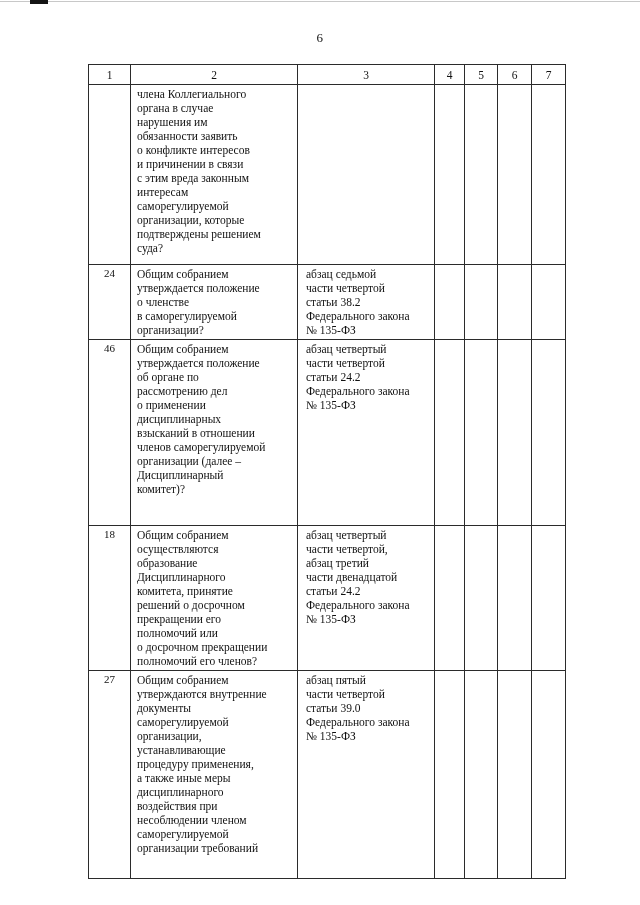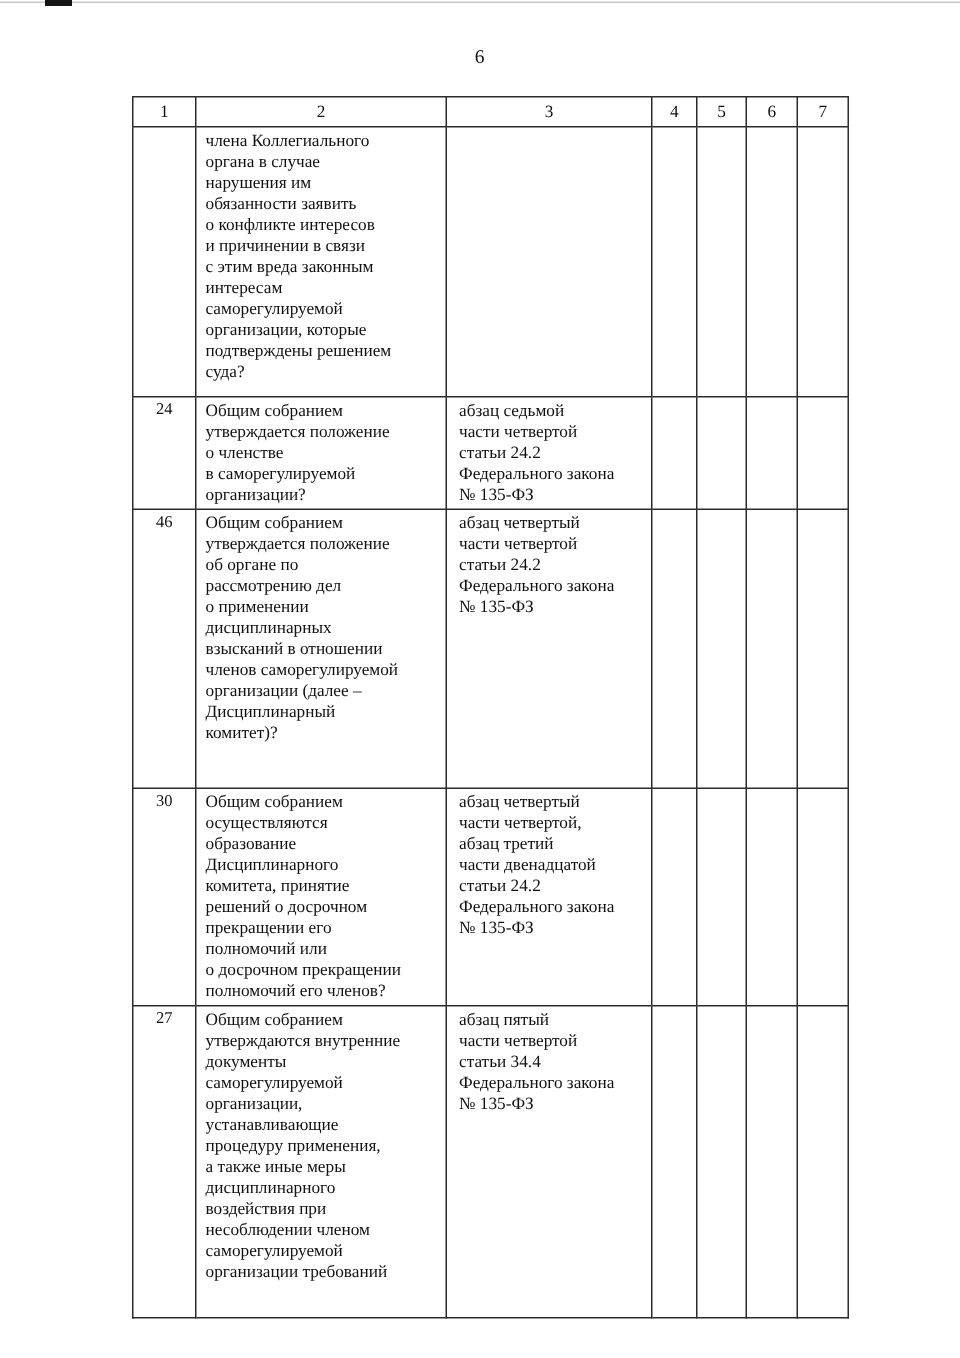--- a/index.html
+++ b/index.html
@@ -128,21 +128,21 @@
       </tr>
       <tr class="rh1">
         <td class="c-num">24</td>
         <td class="c-question">Общим собранием
 утверждается положение
 о членстве
 в саморегулируемой
 организации?</td>
         <td class="c-reference">абзац седьмой
 части четвертой
-статьи 24.2
+статьи 38.2
 Федерального закона
 № 135-ФЗ</td>
         <td></td>
         <td></td>
         <td></td>
         <td></td>
       </tr>
       <tr class="rh2">
         <td class="c-num">46</td>
         <td class="c-question">Общим собранием
@@ -160,21 +160,21 @@
 части четвертой
 статьи 24.2
 Федерального закона
 № 135-ФЗ</td>
         <td></td>
         <td></td>
         <td></td>
         <td></td>
       </tr>
       <tr class="rh3">
-        <td class="c-num">30</td>
+        <td class="c-num">18</td>
         <td class="c-question">Общим собранием
 осуществляются
 образование
 Дисциплинарного
 комитета, принятие
 решений о досрочном
 прекращении его
 полномочий или
 о досрочном прекращении
 полномочий его членов?</td>
@@ -200,21 +200,21 @@
 устанавливающие
 процедуру применения,
 а также иные меры
 дисциплинарного
 воздействия при
 несоблюдении членом
 саморегулируемой
 организации требований</td>
         <td class="c-reference">абзац пятый
 части четвертой
-статьи 34.4
+статьи 39.0
 Федерального закона
 № 135-ФЗ</td>
         <td></td>
         <td></td>
         <td></td>
         <td></td>
       </tr>
     </tbody>
   </table>
 </div>

